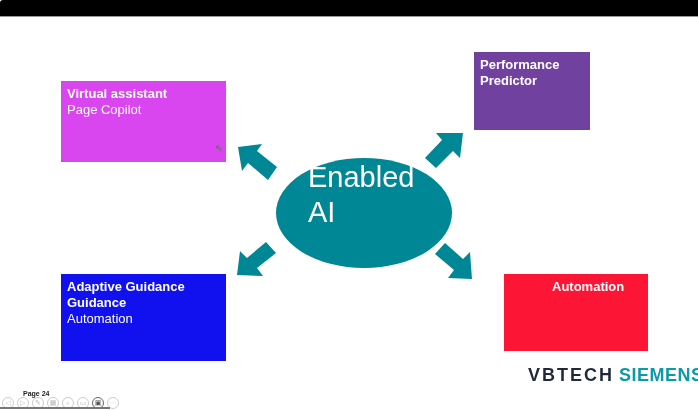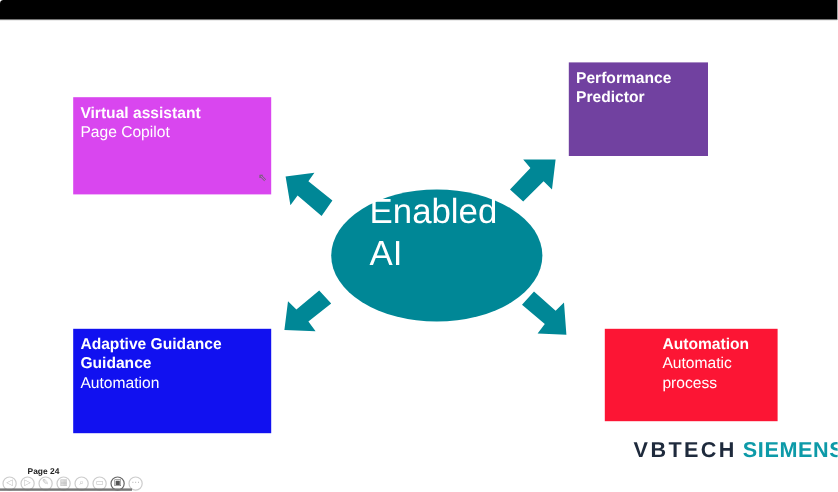--- a/index.html
+++ b/index.html
@@ -36,21 +36,20 @@
 </div>
 <div class="box" id="b2">
   <span class="t">Performance Predictor</span>
 </div>
 <div class="box" id="b3">
   <span class="t">Adaptive Guidance Guidance</span>
   <span class="l">Automation</span>
 </div>
 <div class="box" id="b4">
   <span class="t">Automation</span>
-  <span class="l">Automatic process</span>
 </div>
 
 <div class="ellipse"></div>
 <div class="ell-text">
   <div>Enabled</div>
   <div>AI</div>
 </div>
 
 <svg class="arrows" width="698" height="410">
   <g fill="#008796">

